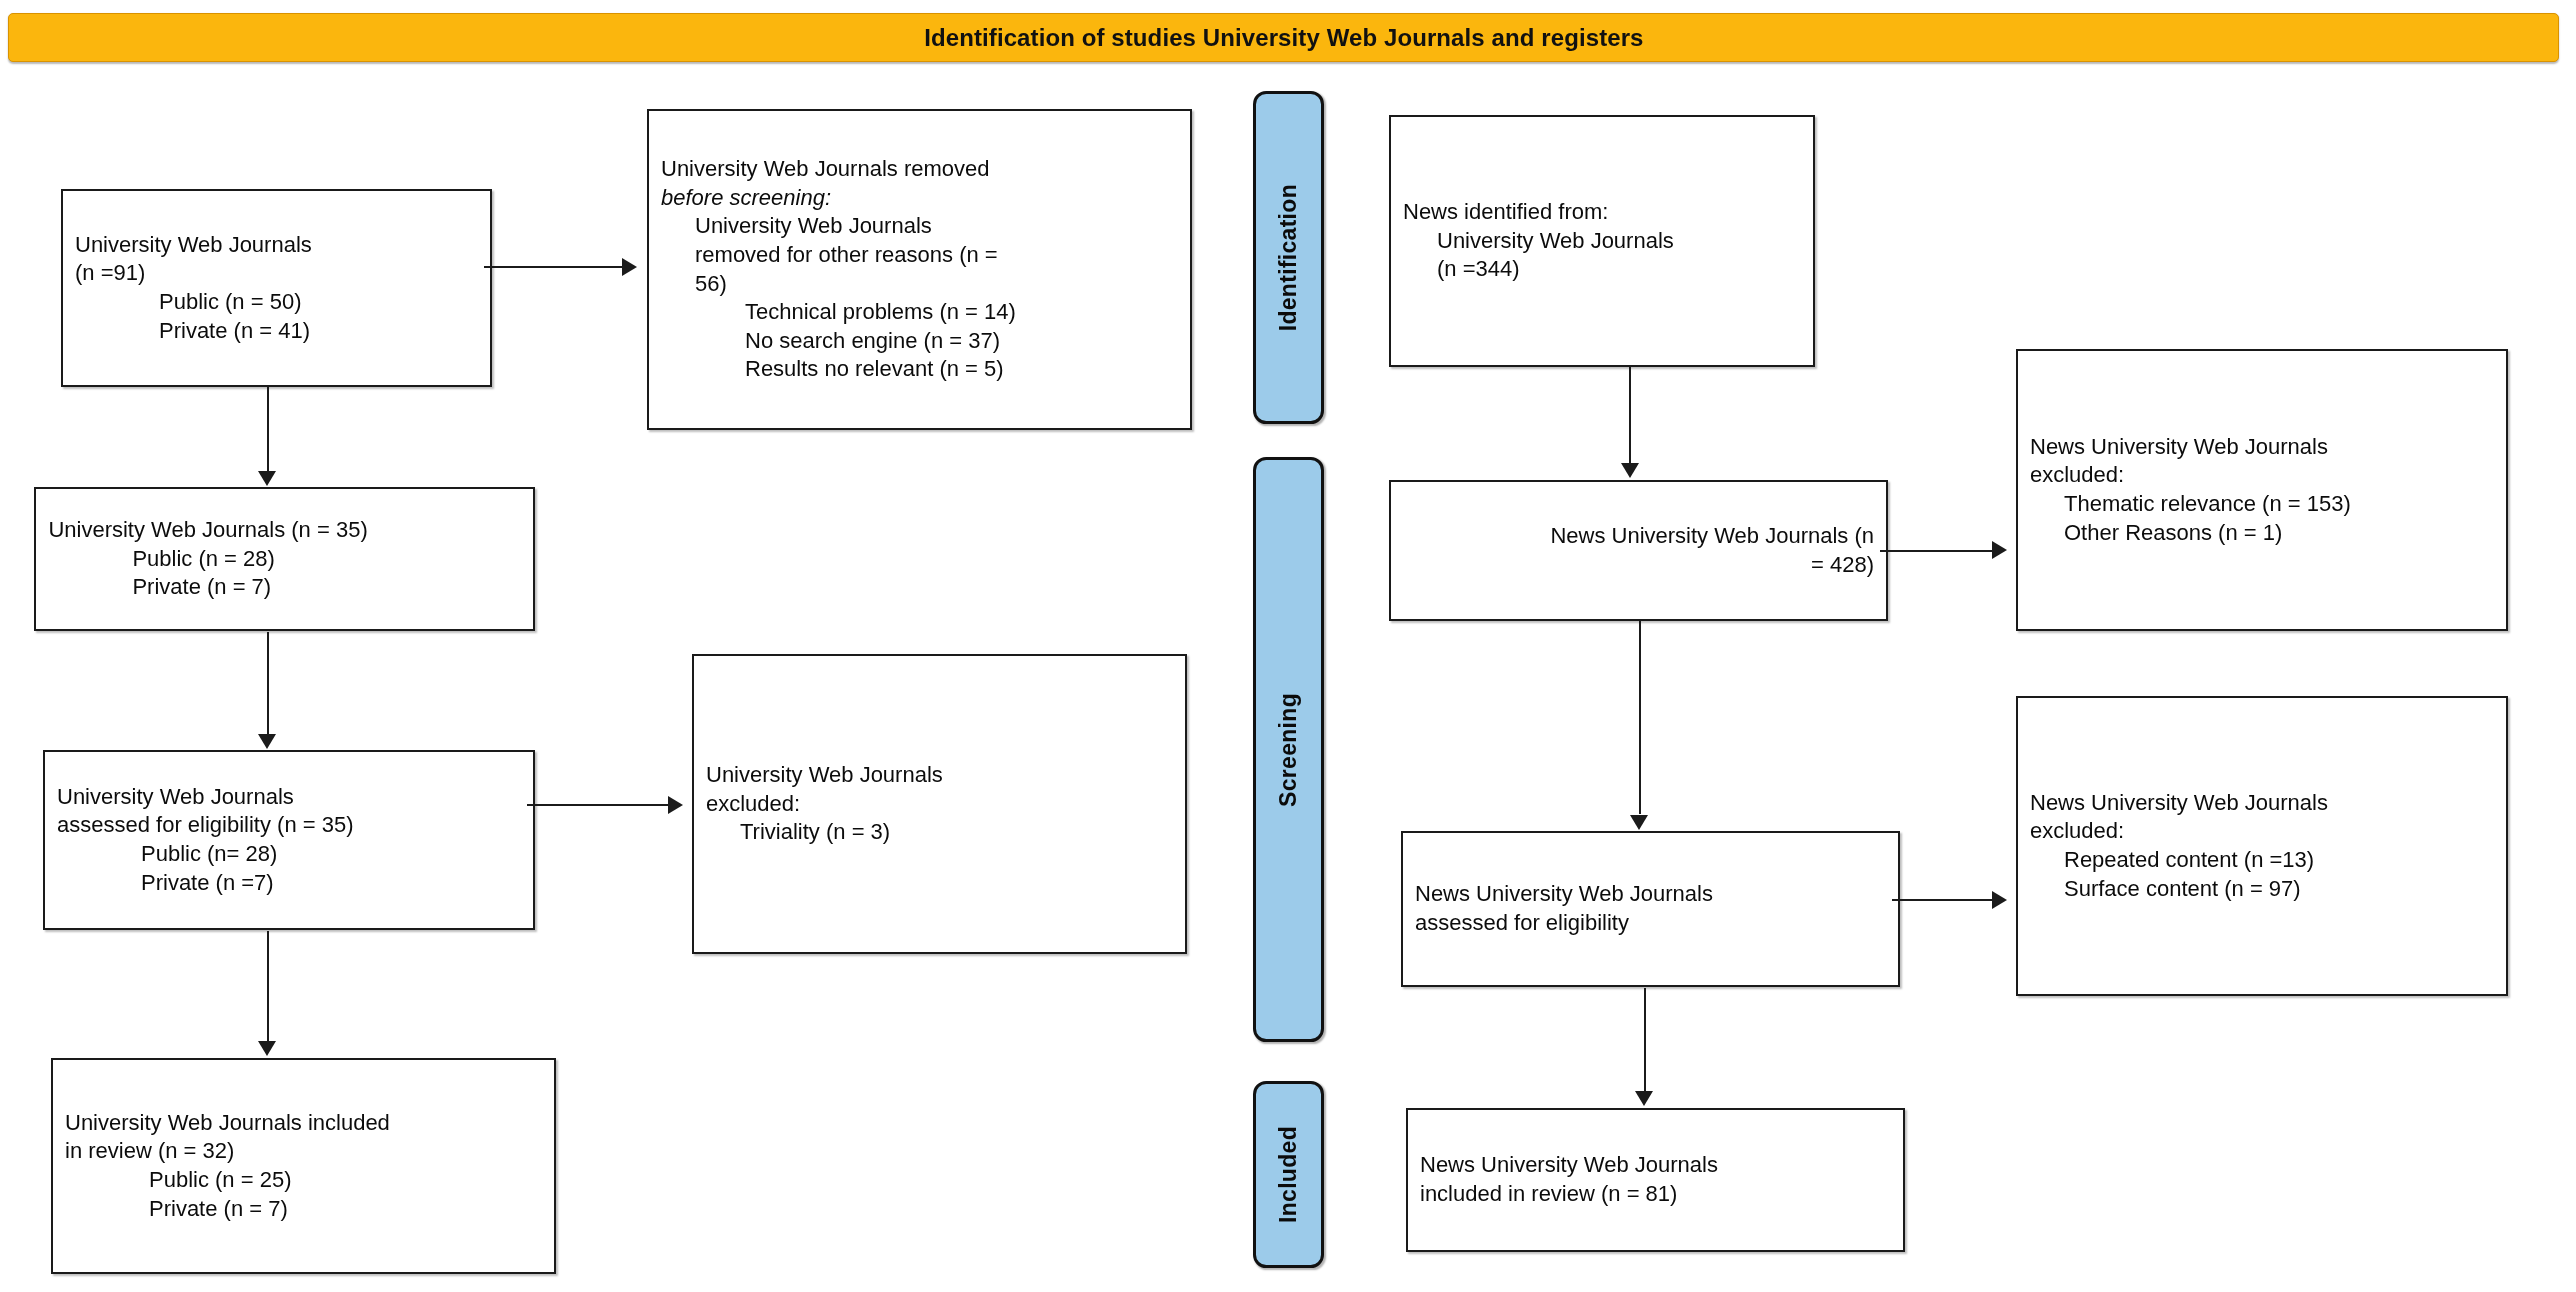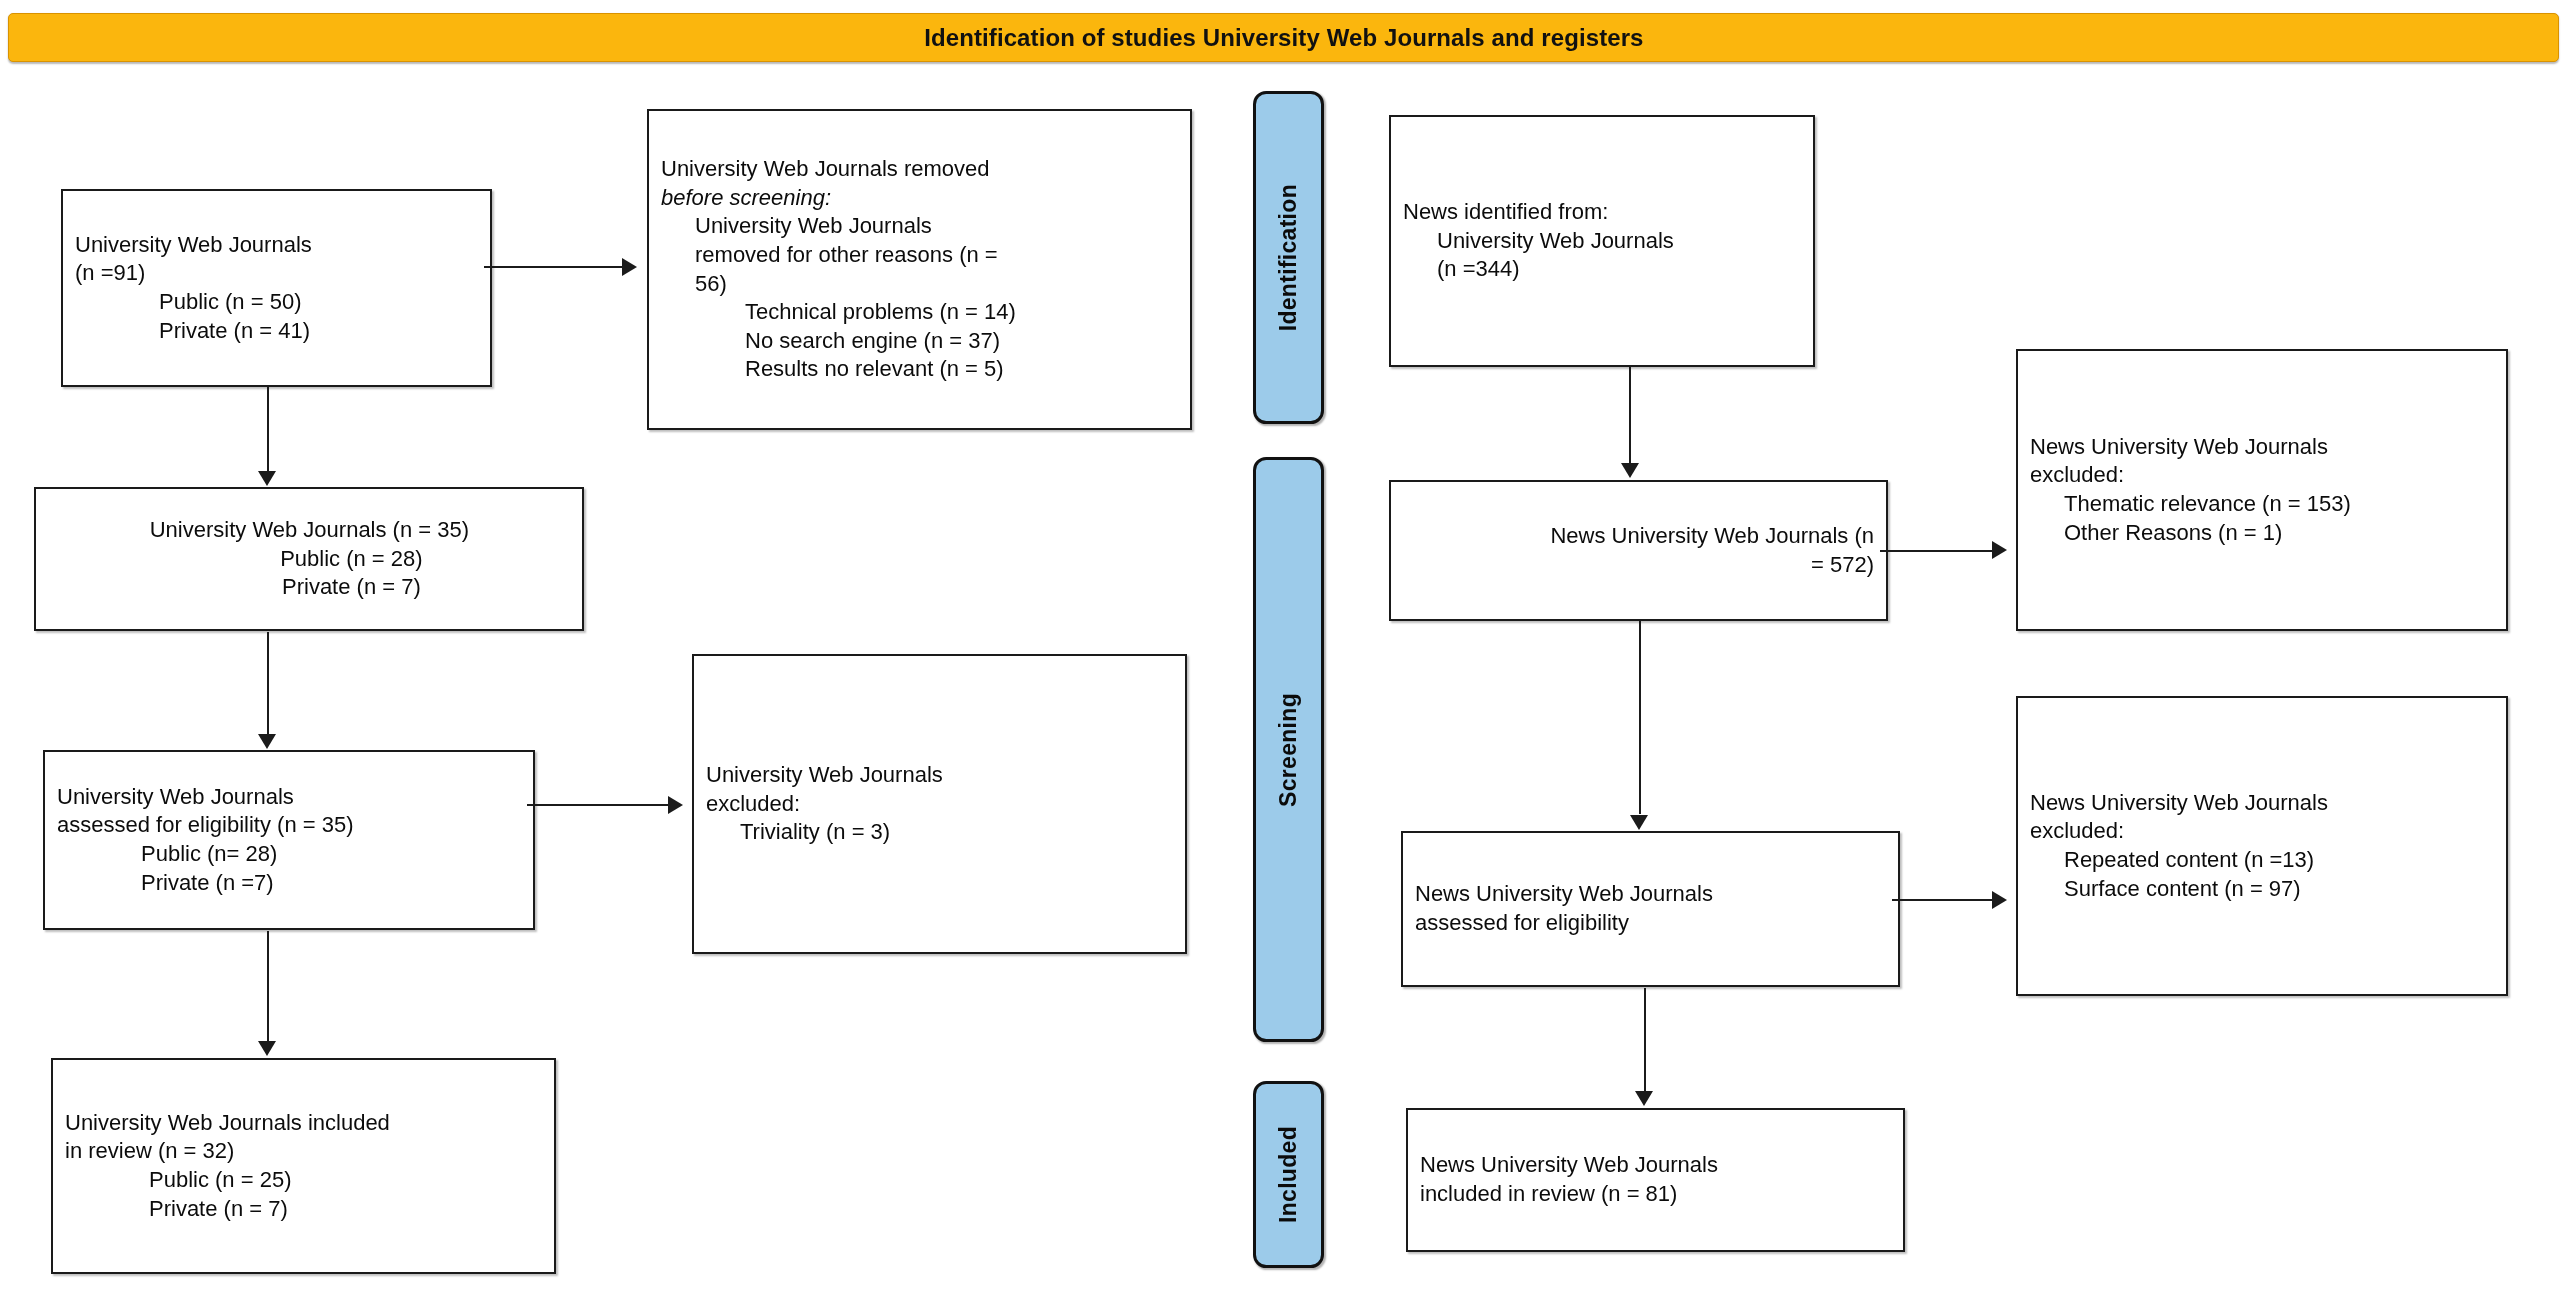--- a/index.html
+++ b/index.html
@@ -141,21 +141,21 @@
     <div class="line">University Web Journals removed</div>
     <div class="line italic">before screening:</div>
     <div class="line ind1">University Web Journals</div>
     <div class="line ind1">removed for other reasons (n =</div>
     <div class="line ind1">56)</div>
     <div class="line ind2">Technical problems (n = 14)</div>
     <div class="line ind2">No search engine (n = 37)</div>
     <div class="line ind2">Results no relevant (n = 5)</div>
   </div>
 
-  <div class="box" style="left:26.4px; top:487px; width:550px; height:144px;align-items:center;">
+  <div class="box" style="left:26.4px; top:487px; width:501px; height:144px;">
     <div class="line">University Web Journals (n = 35)</div>
     <div class="line ind2">Public (n = 28)</div>
     <div class="line ind2">Private (n = 7)</div>
   </div>
 
   <div class="box" style="left:35px; top:750px; width:492px; height:180px;">
     <div class="line">University Web Journals</div>
     <div class="line">assessed for eligibility (n = 35)</div>
     <div class="line ind2">Public (n= 28)</div>
     <div class="line ind2">Private (n =7)</div>
@@ -175,21 +175,21 @@
   </div>
 
   <div class="box" style="left:1381px; top:115px; width:426px; height:252px;">
     <div class="line">News identified from:</div>
     <div class="line ind1">University Web Journals</div>
     <div class="line ind1">(n =344)</div>
   </div>
 
   <div class="box" style="left:1381px; top:480px; width:499px; height:141px;align-items:flex-end;">
     <div class="line">News University Web Journals (n</div>
-    <div class="line">= 572)</div>
+    <div class="line">= 428)</div>
   </div>
 
   <div class="box" style="left:2008px; top:349px; width:492px; height:282px;">
     <div class="line">News University Web Journals</div>
     <div class="line">excluded:</div>
     <div class="line ind1">Thematic relevance (n = 153)</div>
     <div class="line ind1">Other Reasons (n = 1)</div>
   </div>
 
   <div class="box" style="left:1393px; top:831px; width:499px; height:156px;">

